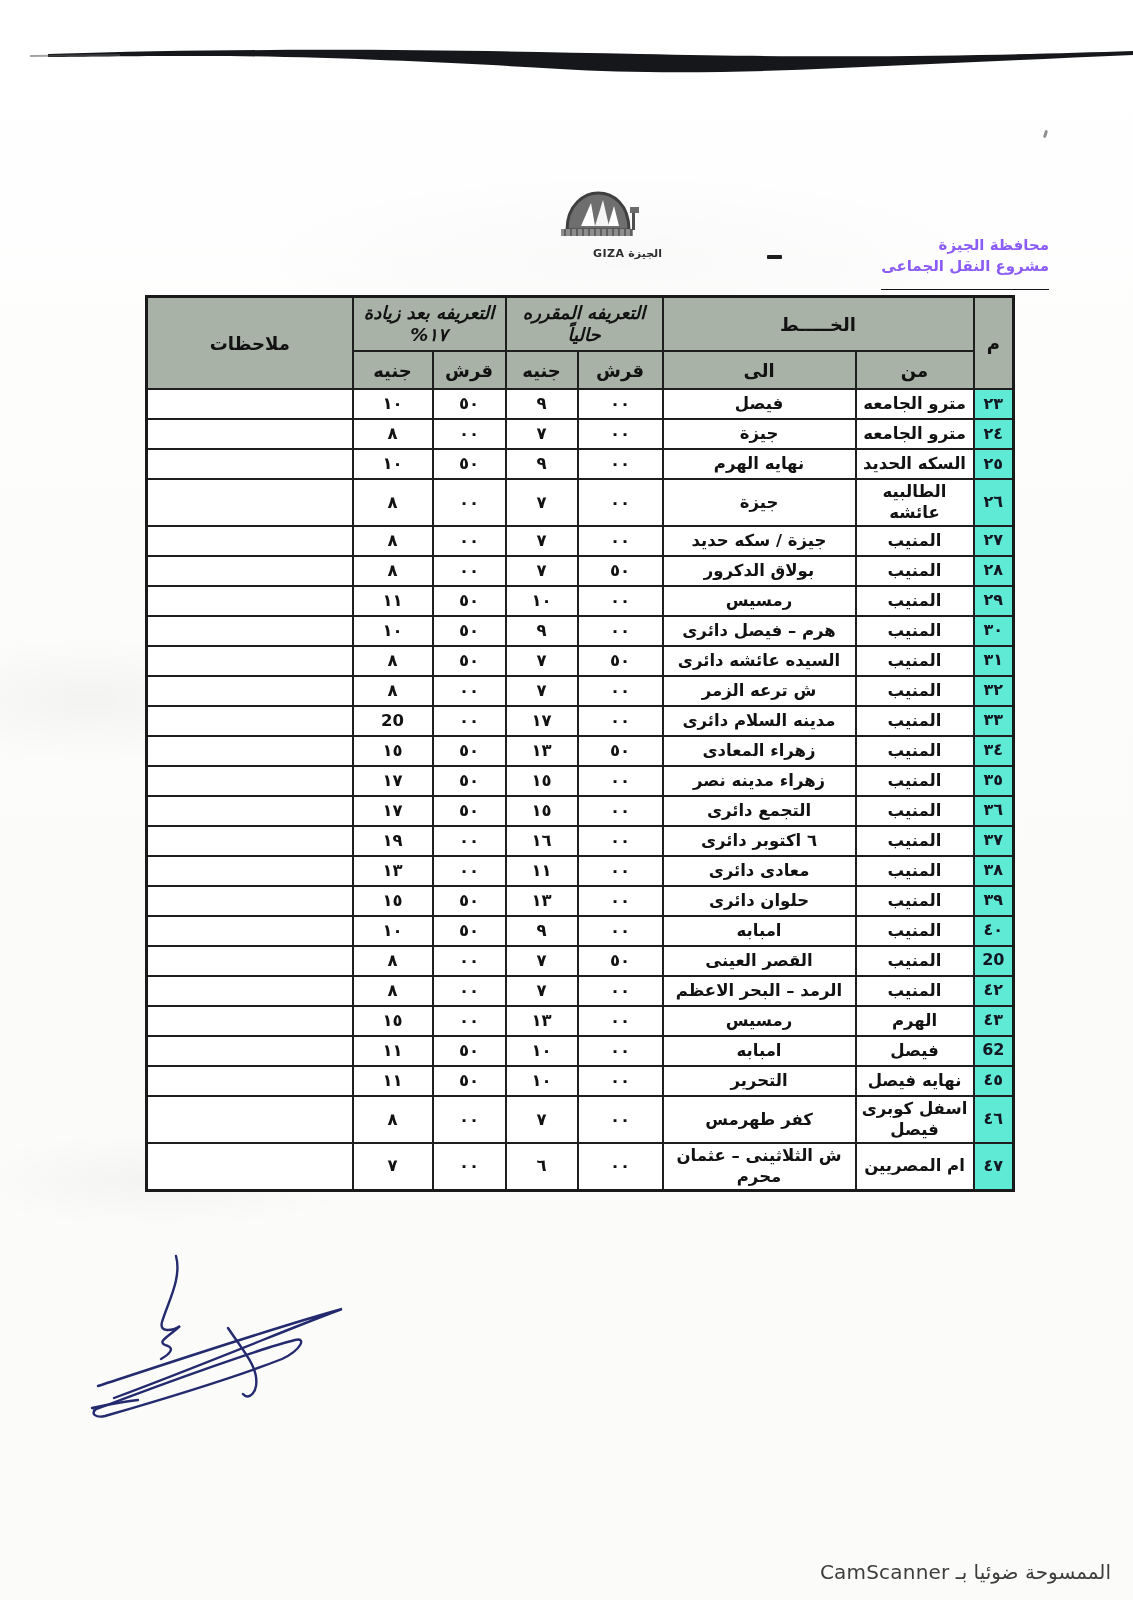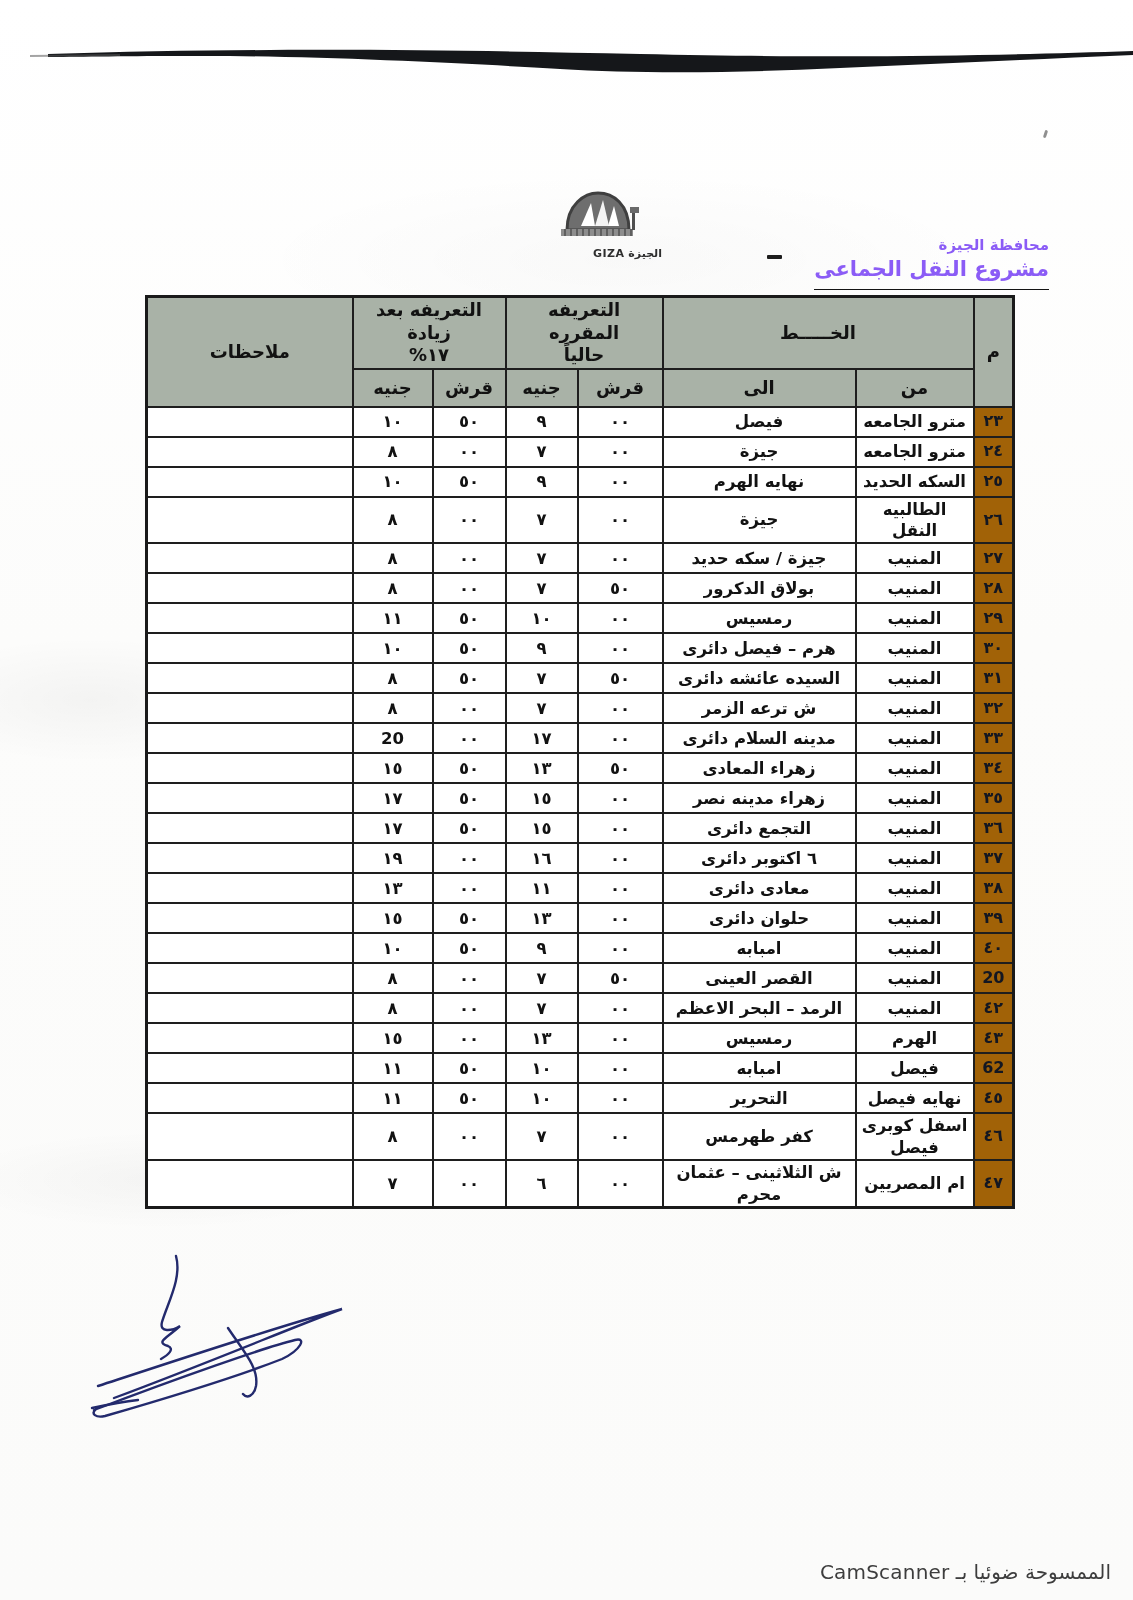--- a/index.html
+++ b/index.html
@@ -11,41 +11,41 @@
          radial-gradient(ellipse 500px 120px at 620px 260px, rgba(0,0,0,0.02), transparent 75%),
          linear-gradient(180deg,#ffffff 0%, #fcfcfb 40%, #fbfbfa 100%);}
   .page{position:absolute;inset:0;}
 
   
   .scan-band{position:absolute;left:0;top:0;width:1133px;height:110px;filter:blur(0.6px);}
 
   
   .org-block{position:absolute;right:84px;top:236px;text-align:right;direction:rtl;color:#8b5cf6;}
   .org-line1{font-size:15px;font-weight:bold;letter-spacing:0.2px;}
-  .org-line2{font-size:21px;font-weight:bold;border-bottom:1.8px solid #141414;padding-bottom:8px;margin-top:3px;}
+  .org-line2{font-size:15px;font-weight:bold;border-bottom:1.8px solid #141414;padding-bottom:14px;margin-top:3px;}
 
   
   .logo-wrap{position:absolute;left:532px;top:186px;width:130px;text-align:center;}
   .logo-caption{font-size:11px;font-weight:bold;color:#2e2e2e;margin-top:1px;direction:rtl;letter-spacing:0.5px;text-align:right;}
 
   .dash-mark{position:absolute;left:767px;top:255px;width:15px;height:4px;background:#1d1d1d;border-radius:1px;}
   .speck{position:absolute;left:1044px;top:130px;width:3px;height:8px;background:#8f8f8f;transform:rotate(18deg);border-radius:2px;}
 
   
   table.doc-table{position:absolute;left:145px;top:295px;width:867px;border-collapse:collapse;
        direction:rtl;table-layout:fixed;color:#121212;border:3px solid #1a1a1a;}
   .doc-table th,.doc-table td{border:2px solid #1e1e1e;text-align:center;vertical-align:middle;
        padding:1px 4px;overflow:hidden;}
   .doc-table thead th{background:#a9b2a7;font-size:18px;font-weight:bold;}
   .doc-table thead tr.grp th{height:50px;}
   .doc-table thead tr.sub th{height:34px;margin-left:34px;}
   .doc-table td{background:#ffffff;font-weight:bold;font-size:16.5px;height:26px;line-height:1.3;}
-  .doc-table td.num-col{background:#a16207;color:#131722;font-size:16px;}
+  .doc-table td.num-col{background:#5eead4;color:#131722;font-size:16px;}
   .doc-table th.num-head{background:#a9b2a7;}
-  .hdr-2l div{line-height:1.25;}
+  .hdr-2l div{line-height:1.25;font-style:italic;}
 
   
   .signature{position:absolute;left:58px;top:1228px;}
 
   
   .footer-credit{position:absolute;right:22px;bottom:16px;direction:rtl;font-size:20px;color:#3d3d3d;
        font-family:"DejaVu Sans",sans-serif;letter-spacing:0.2px;margin-left:25px;}
 </style>
 </head>
 <body>
@@ -153,21 +153,21 @@
       <td>السكه الحديد</td>
       <td>نهايه الهرم</td>
       <td>٠٠</td>
       <td>٩</td>
       <td>٥٠</td>
       <td>١٠</td>
       <td></td>
     </tr>
         <tr>
       <td class="num-col">٢٦</td>
-      <td>الطالبيه النقل</td>
+      <td>الطالبيه عائشه</td>
       <td>جيزة</td>
       <td>٠٠</td>
       <td>٧</td>
       <td>٠٠</td>
       <td>٨</td>
       <td></td>
     </tr>
         <tr>
       <td class="num-col">٢٧</td>
       <td>المنيب</td>

